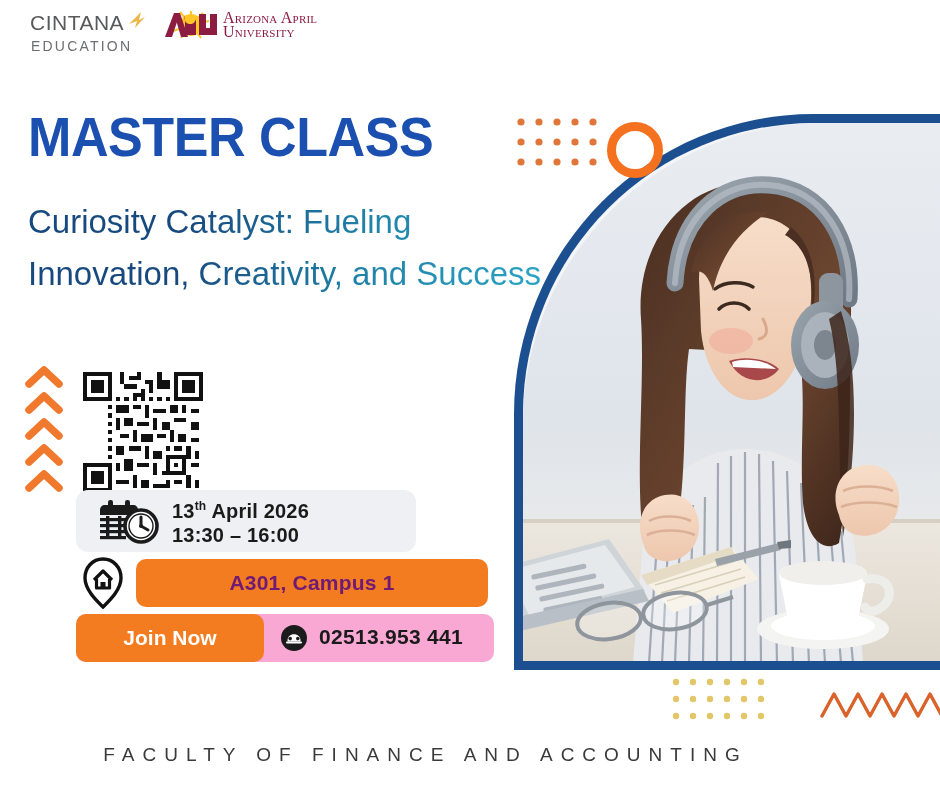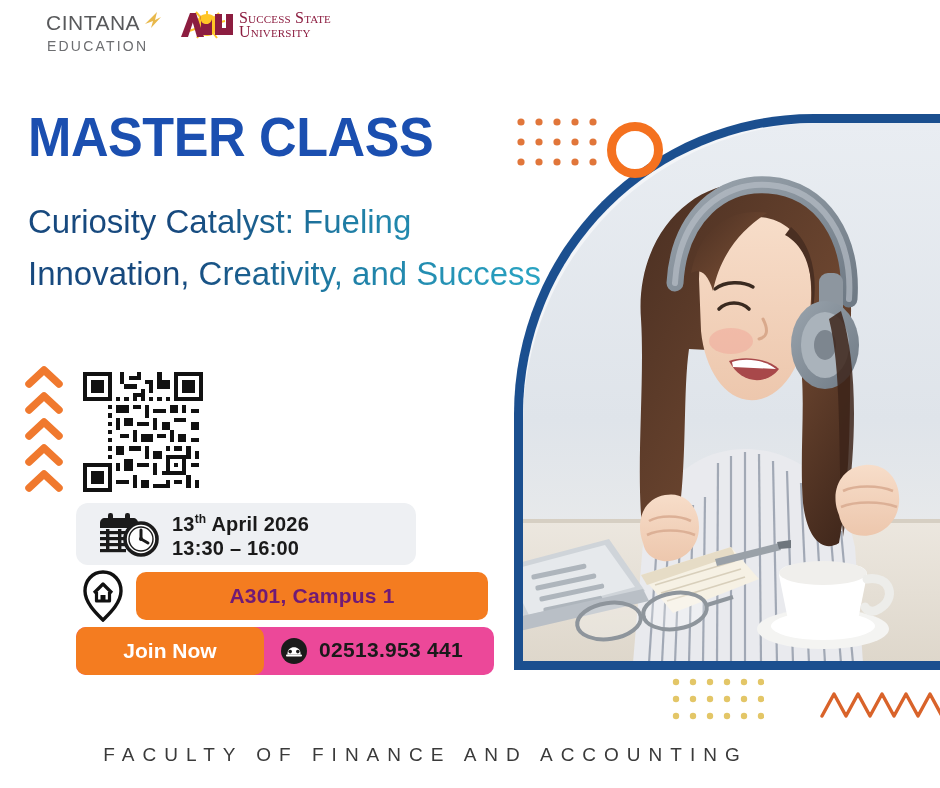--- a/index.html
+++ b/index.html
@@ -6,21 +6,21 @@
   body{
     width:940px;height:788px;
     background:#ffffff;
     font-family:"Liberation Sans", sans-serif;
     overflow:hidden;
     position:relative;
   }
   .poster{position:absolute;inset:0;background:#fff;overflow:hidden;}
 
   
-  .logobar{position:absolute;left:16px;top:0;width:921px;height:62px;}
+  .logobar{position:absolute;left:0;top:0;width:921px;height:62px;}
   .logo{position:absolute;display:flex;align-items:center;}
 
   
   .cintana{left:30px;top:12px;flex-direction:column;align-items:flex-start;}
   .cintana-row{display:flex;align-items:flex-start;}
   .cintana-word{font-family:"Liberation Sans",sans-serif;font-size:21px;letter-spacing:0.5px;color:#58595b;font-weight:400;line-height:22px;}
   .cintana-sub{font-size:14px;letter-spacing:2.2px;color:#6d6e71;margin-top:2px;margin-left:1px;}
   .cintana-bird{margin-left:1px;margin-top:-2px;}
 
   
@@ -54,39 +54,39 @@
     -webkit-text-fill-color:transparent;color:#17497e;
   }
 
   
   .chevrons{position:absolute;left:24px;top:366px;width:40px;height:130px;}
 
   
   .qr{position:absolute;left:83px;top:372px;width:120px;height:120px;background:#fff;}
 
   
-  .info{position:absolute;left:76px;top:503px;width:430px;}
+  .info{position:absolute;left:76px;top:490px;width:430px;}
   .row-date{
     position:relative;width:340px;height:62px;background:#eef0f3;border-radius:12px;
     display:flex;align-items:center;
   }
   .cal-icon{width:62px;height:46px;margin-left:22px;flex:0 0 auto;}
   .date-text{margin-left:12px;display:flex;flex-direction:column;line-height:25px;}
   .date-l1,.date-l2{font-size:20px;font-weight:bold;color:#1a1a1a;letter-spacing:0.2px;}
   .date-l1 sup{font-size:12px;vertical-align:super;}
 
   .row-venue{position:relative;margin-top:6px;height:50px;display:flex;align-items:center;}
   .pin-icon{width:42px;height:52px;margin-left:6px;flex:0 0 auto;}
   .venue-pill{
     margin-left:12px;width:352px;height:48px;background:#F47C20;border-radius:10px;
     display:flex;align-items:center;justify-content:center;
   }
   .venue-pill span{color:#701a75;font-size:21px;font-weight:bold;letter-spacing:0.2px;}
 
-  .row-join{position:relative;margin-top:6px;width:418px;height:48px;background:#ec4899;border-radius:10px;display:flex;align-items:center;}
+  .row-join{position:relative;margin-top:6px;width:418px;height:48px;background:#f9a8d4;border-radius:10px;display:flex;align-items:center;}
   .join-btn{
     position:absolute;left:0;top:0;width:188px;height:48px;background:#F47C20;border-radius:10px;
     display:flex;align-items:center;justify-content:center;
   }
   .join-btn span{color:#fff;font-size:21px;font-weight:bold;}
   .phone-icon{position:absolute;left:205px;top:11px;width:26px;height:26px;}
   .phone-num{position:absolute;left:243px;top:11px;font-size:21px;font-weight:bold;color:#1a1a1a;letter-spacing:0.3px;}
 
   
   .photo-frame{
@@ -153,21 +153,21 @@
             <path d="M2 26 L11 2 L17 2 L9 26 Z" fill="#8C1D40"></path>
             <path d="M11 2 L17 2 L25 26 L18 26 Z" fill="#8C1D40"></path>
             <path d="M22 4 C22 4 20 12 26 13 C32 14 33 8 33 8 L33 24 L22 24 Z" fill="#8C1D40"></path>
             <rect x="36" y="3" width="7" height="21" fill="#8C1D40"></rect>
             <rect x="47" y="3" width="7" height="21" fill="#8C1D40"></rect>
             <rect x="36" y="17" width="18" height="7" fill="#8C1D40"></rect>
           </g>
         </svg>
       </div>
       <div class="asu-text">
-        <div class="asu-l1">Success State</div>
+        <div class="asu-l1">Arizona April</div>
         <div class="asu-l2">University</div>
       </div>
     </div>
 
   </div>
 
   <div class="photo-frame">
     <div class="photo-frame-inner">
       <svg width="420" height="540" viewBox="0 0 420 540" preserveAspectRatio="xMidYMid slice">
         <defs>

